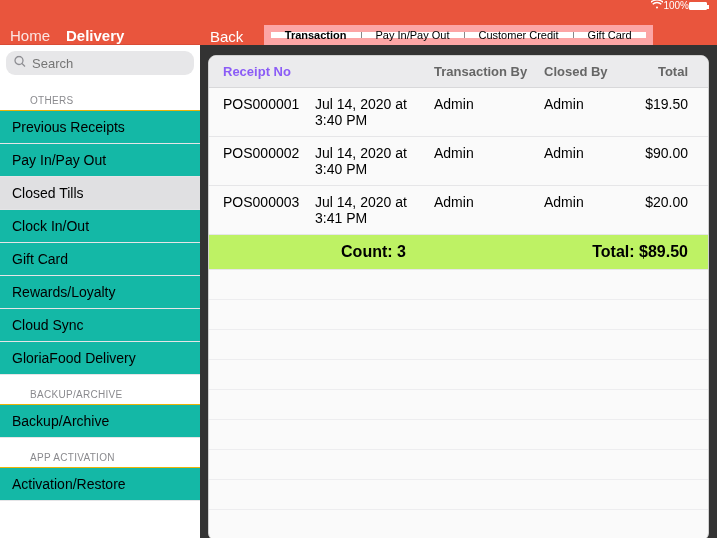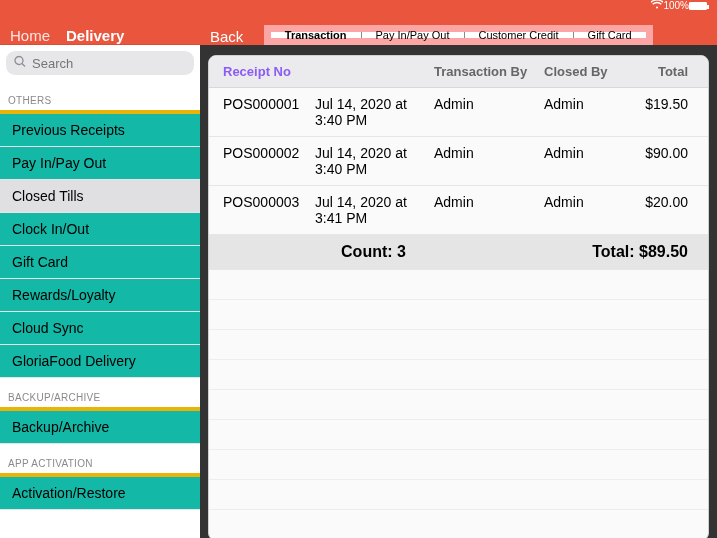--- a/index.html
+++ b/index.html
@@ -19,21 +19,21 @@
   
   .sidebar { width: 200px; background:#fff; display:flex; flex-direction:column; }
   .side-header { height: 34px; background:#e9553d; display:flex; align-items:flex-end; padding: 0 10px; gap:16px; color:#fff; font-size:15px; border-bottom:1px solid #d94c36;}
   .side-header .home { opacity:0.85; }
   .side-header .settings { font-weight:600; }
   .search-wrap { padding: 6px 6px; background:#fff;}
   .search { width:100%; height:24px; background:#e7e7e9; border:none; border-radius:9px; padding:0 8px 0 26px; font-size:13px; color:#333; }
   .search-box { position:relative; }
   .search-box .mag { position:absolute; left:8px; top:50%; transform:translateY(-50%); color:#8e8e93; font-size:13px;}
   .side-list { flex:1; overflow:auto; }
-  .sect { font-size:10px; color:#8a8a8e; padding: 14px 8px 4px; letter-spacing:0.3px; border-bottom:4px solid #eab308;}
+  .sect { font-size:10px; color:#8a8a8e; padding: 14px 30px 4px; letter-spacing:0.3px; border-bottom:1px solid #eab308;}
   .side-item { font-size:14px; color:#000; padding: 8px 12px; border-bottom:1px solid #e5e5e7; cursor:pointer; background:#14b8a6;}
   .side-item.selected { background:#e0e0e2; }
 
   
   .content { flex:1; display:flex; flex-direction:column; background:#333; }
   .topbar { height:34px; background:#e9553d; display:flex; align-items:flex-end; padding:0 10px; }
   .back { color:#fff; font-size:15px; cursor:pointer; }
   .tabs-wrap { flex:1; display:flex; justify-content:center; }
   .tabs { display:flex; border:7px solid #fca5a5; background:#fff; height:20px;}
   .tab { padding:0 14px; font-size:11px; display:flex; align-items:center; border-left:1px solid #888; cursor:pointer; color:#000; white-space:nowrap;}
@@ -45,21 +45,21 @@
   .thead { display:flex; background:#ebebed; color:#666; font-size:13px; font-weight:600; border-bottom:1px solid #d8d8da;}
   .thead .cell, .row .cell { padding:8px 6px; }
   .c-rec { width:100px; padding-left:14px !important;}
   .c-date { flex:1; }
   .c-tx { width:110px; text-align:left;}
   .c-cl { width:90px; text-align:left;}
   .c-tot { width:80px; text-align:right; padding-right:20px !important;}
   .thead .c-rec { color:#8b5cf6; }
   .rows { }
   .row { display:flex; border-bottom:1px solid #e6e6e8; color:#000; font-size:14px; }
-  .summary { display:flex; border-bottom:1px solid #e6e6e8; font-size:16px; font-weight:700; color:#000; background:#e5e5e5; }
+  .summary { display:flex; border-bottom:1px solid #e6e6e8; font-size:16px; font-weight:700; color:#000; background:#bef264; }
   .summary .s-count { flex:1; text-align:center; padding:8px 0;}
   .summary .s-total { width:170px; text-align:right; padding:8px 20px 8px 0;}
   .ghost { height:30px; border-bottom:1px solid #ededef; }
 </style>
 </head>
 <body>
 
 <div class="statusbar">
   <div class="sb-right">
     <span>

